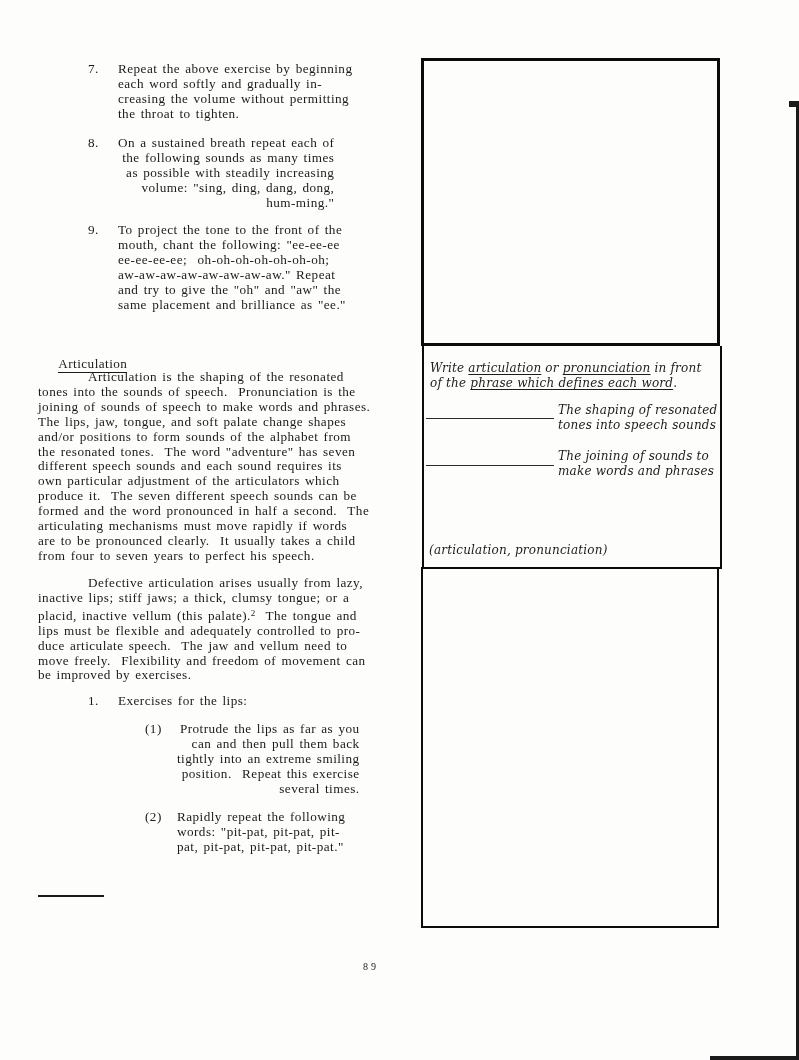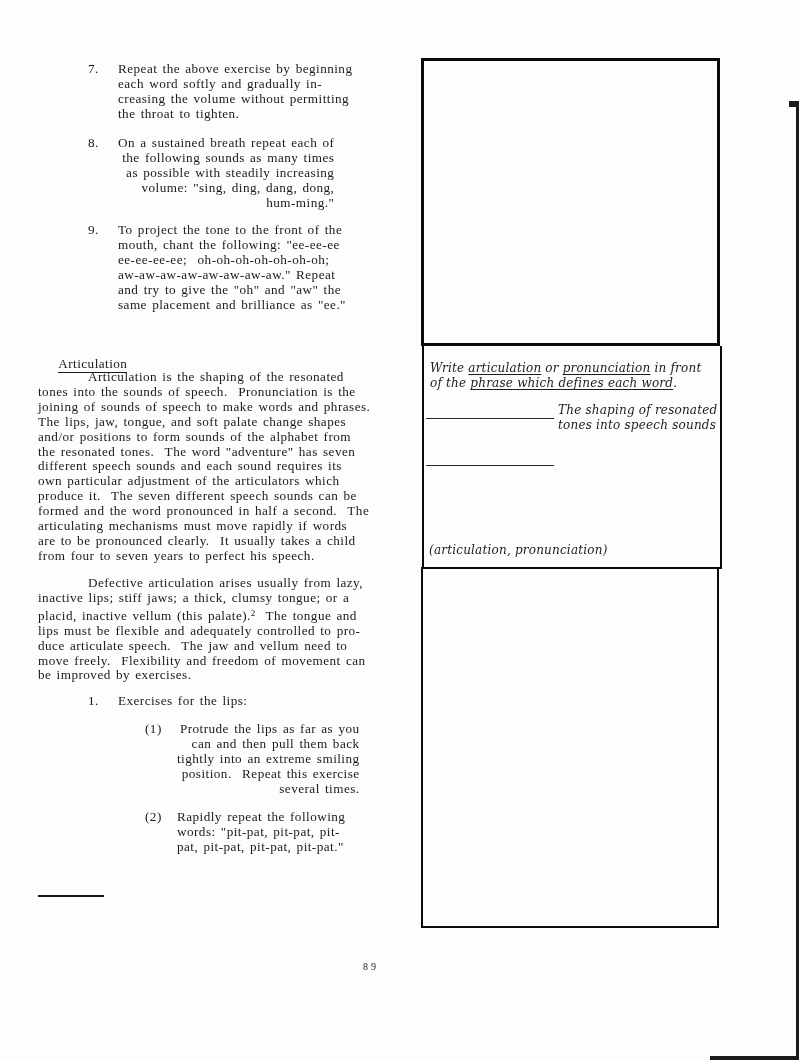--- a/index.html
+++ b/index.html
@@ -116,20 +116,22 @@
 
   <div class="panel" style="left:422px;top:346px;width:296px;height:221px;">
     <div class="abs hw" style="left:6px;top:15px;"><span>Write </span><span class="hw-u">articulation</span><span> or </span><span class="hw-u">pronunciation</span><span> in front
 of the </span><span class="hw-u">phrase which defines each word</span><span>.</span></div>
 
     <div class="blank" style="left:2px;top:72px;width:128px;"></div>
     <div class="abs hw" style="left:134px;top:57px;">The shaping of resonated
 tones into speech sounds</div>
 
     <div class="blank" style="left:2px;top:119px;width:128px;"></div>
+    <div class="abs hw" style="left:134px;top:103px;">The joining of sounds to
+make words and phrases</div>
 
     <div class="abs hw" style="left:5px;top:197px;">(articulation, pronunciation)</div>
   </div>
 
   <div class="box" style="left:421px;top:567px;width:294px;height:357px;border-width:2.5px;"></div>
 
   <div class="rule" style="left:789px;top:101px;width:10px;height:6px;"></div>
   <div class="rule" style="left:796px;top:107px;width:2.5px;height:953px;"></div>
   <div class="rule" style="left:710px;top:1056px;width:89px;height:4px;"></div>
 

